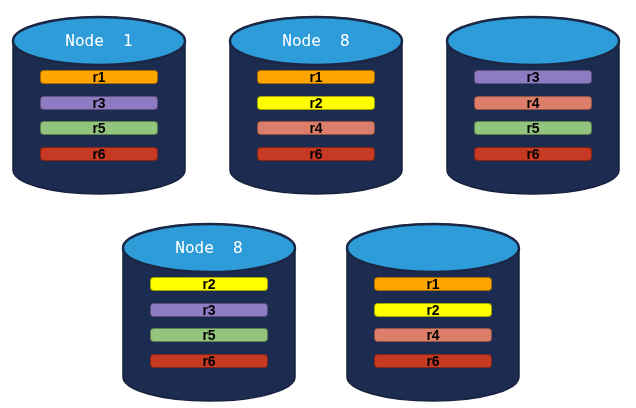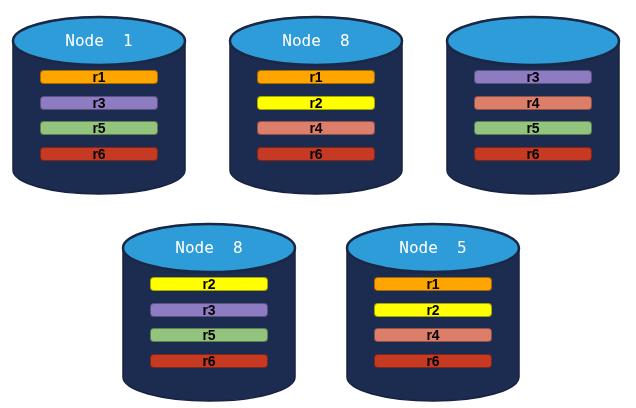--- a/index.html
+++ b/index.html
@@ -138,21 +138,20 @@
         <span class="bar-label">r6</span>
       </div>
     </div>
   </div>
 
   <div class="node pos-n5">
     <svg class="cyl" viewBox="0 0 176 181" aria-hidden="true">
       <path class="cyl-body" d="M2,26 A86,24 0 0 1 174,26 L174,155 A86,24 0 0 1 2,155 Z"></path>
       <ellipse class="cyl-top" cx="88" cy="26" rx="86" ry="24"></ellipse>
     </svg>
-    <div class="node-title">Node  5</div>
     <div class="bars">
       <div class="bar" style="background-color: rgb(255, 165, 0);">
         <span class="bar-label">r1</span>
       </div>
       <div class="bar" style="background-color: rgb(255, 255, 0);">
         <span class="bar-label">r2</span>
       </div>
       <div class="bar" style="background-color: rgb(221, 126, 107);">
         <span class="bar-label">r4</span>
       </div>

